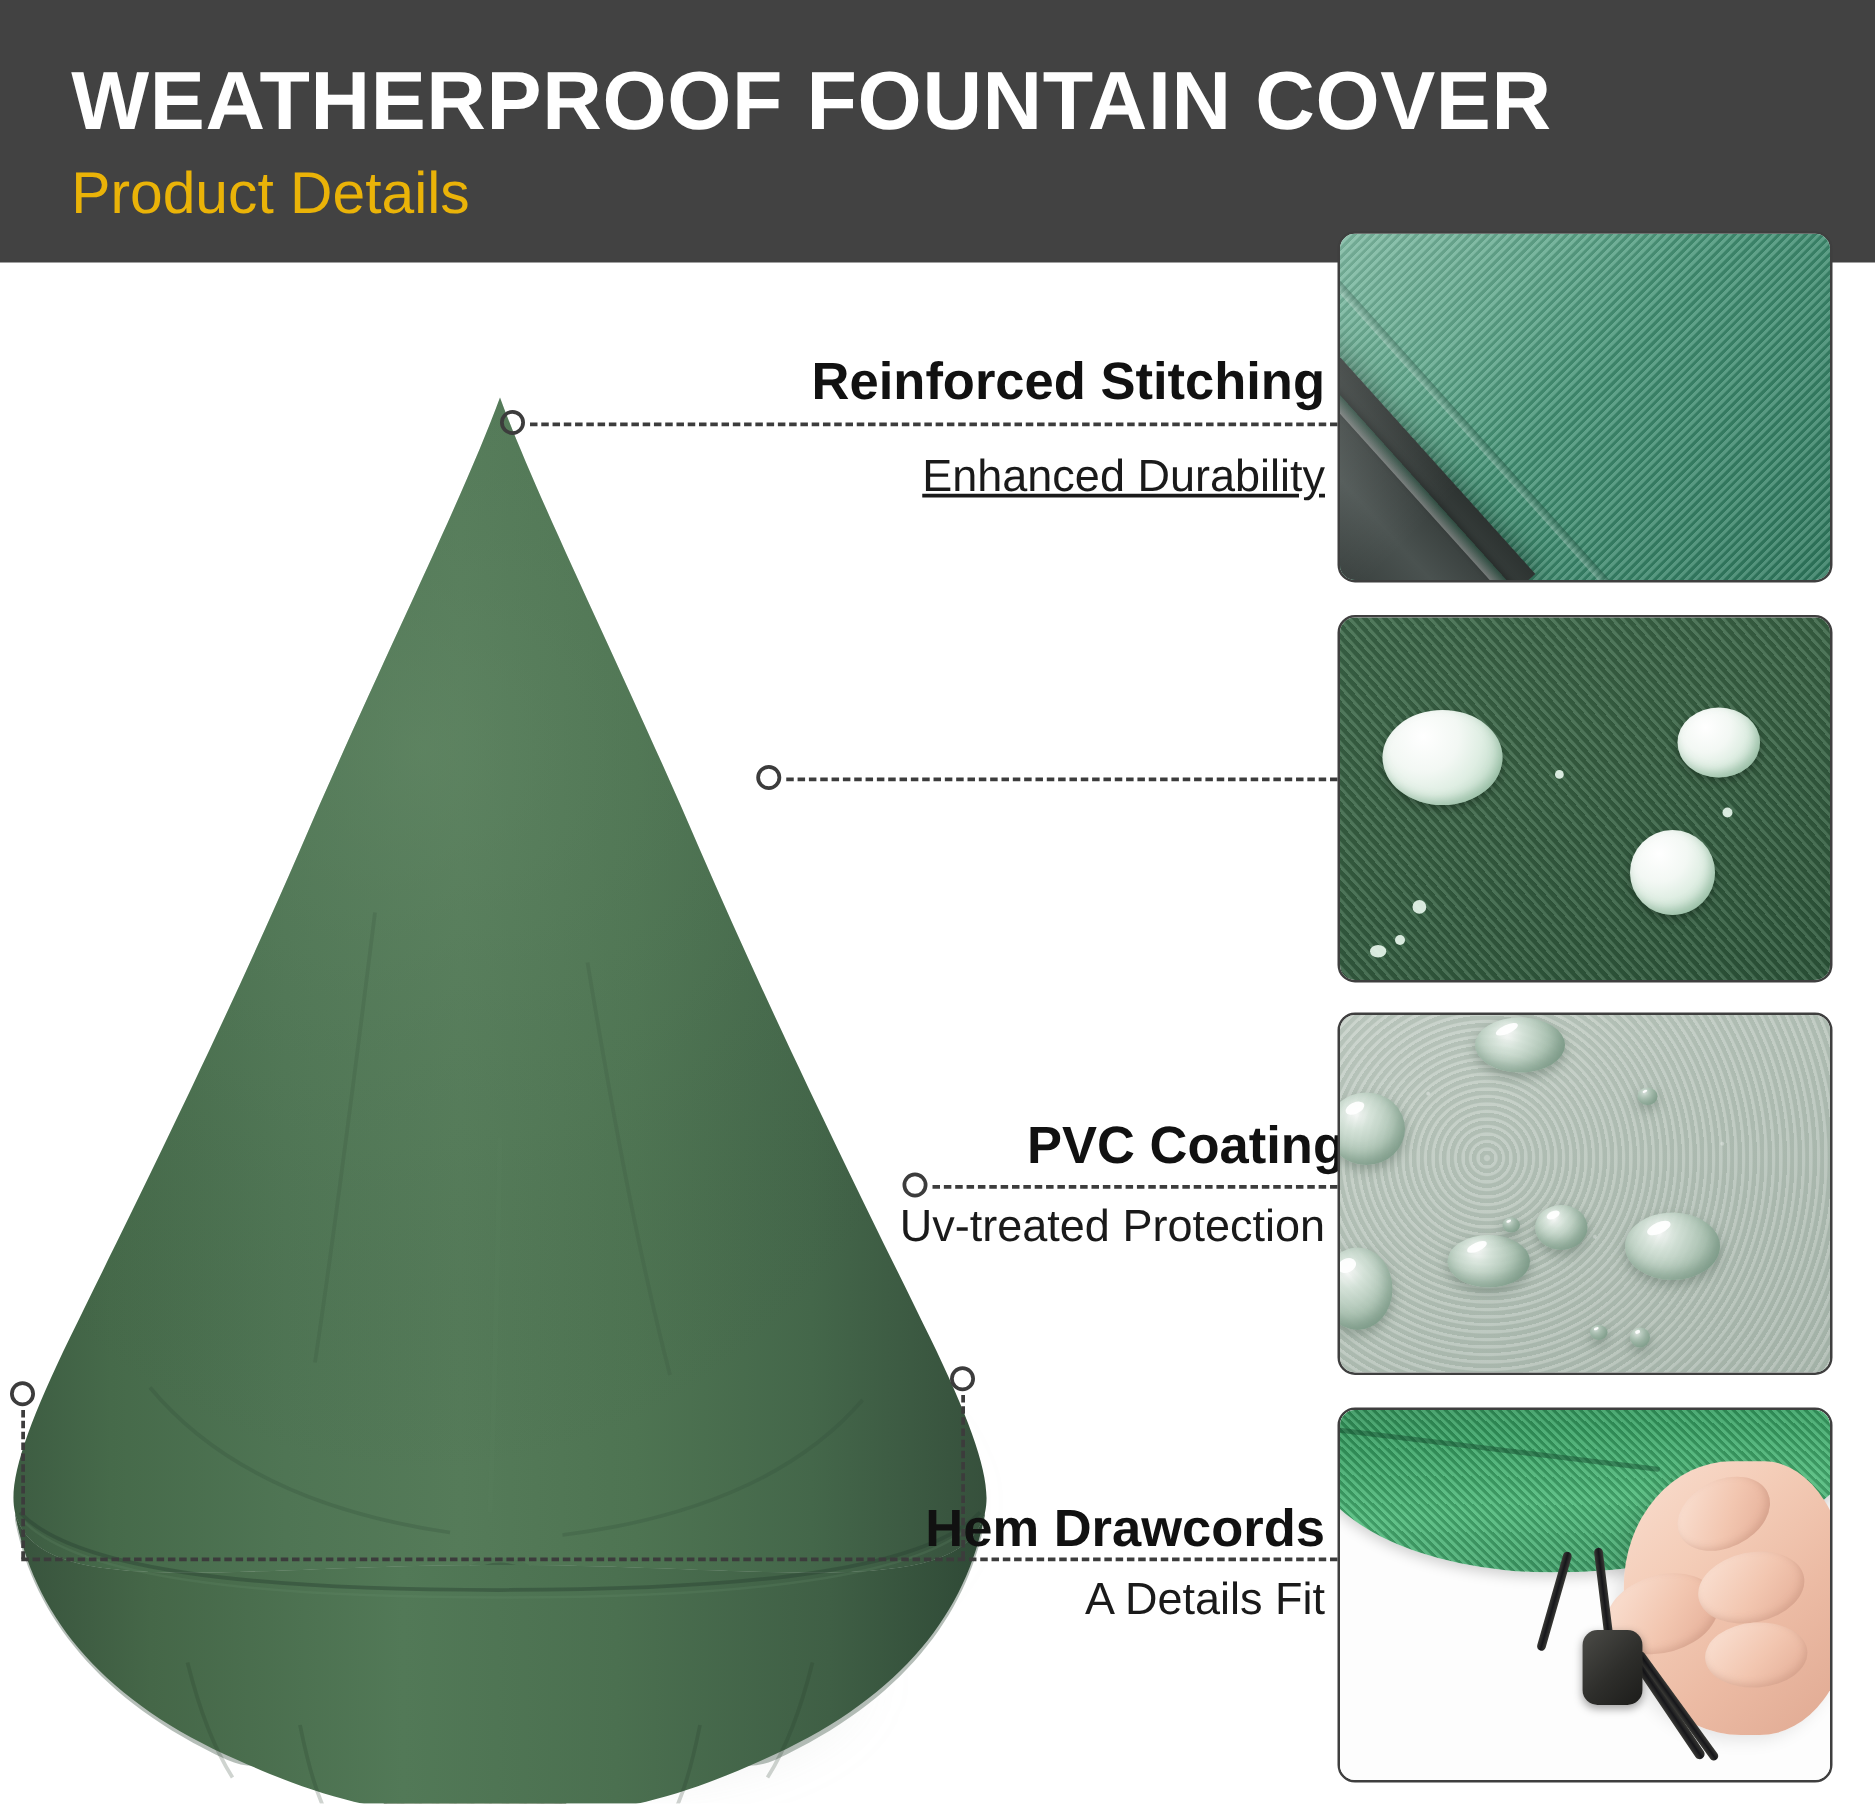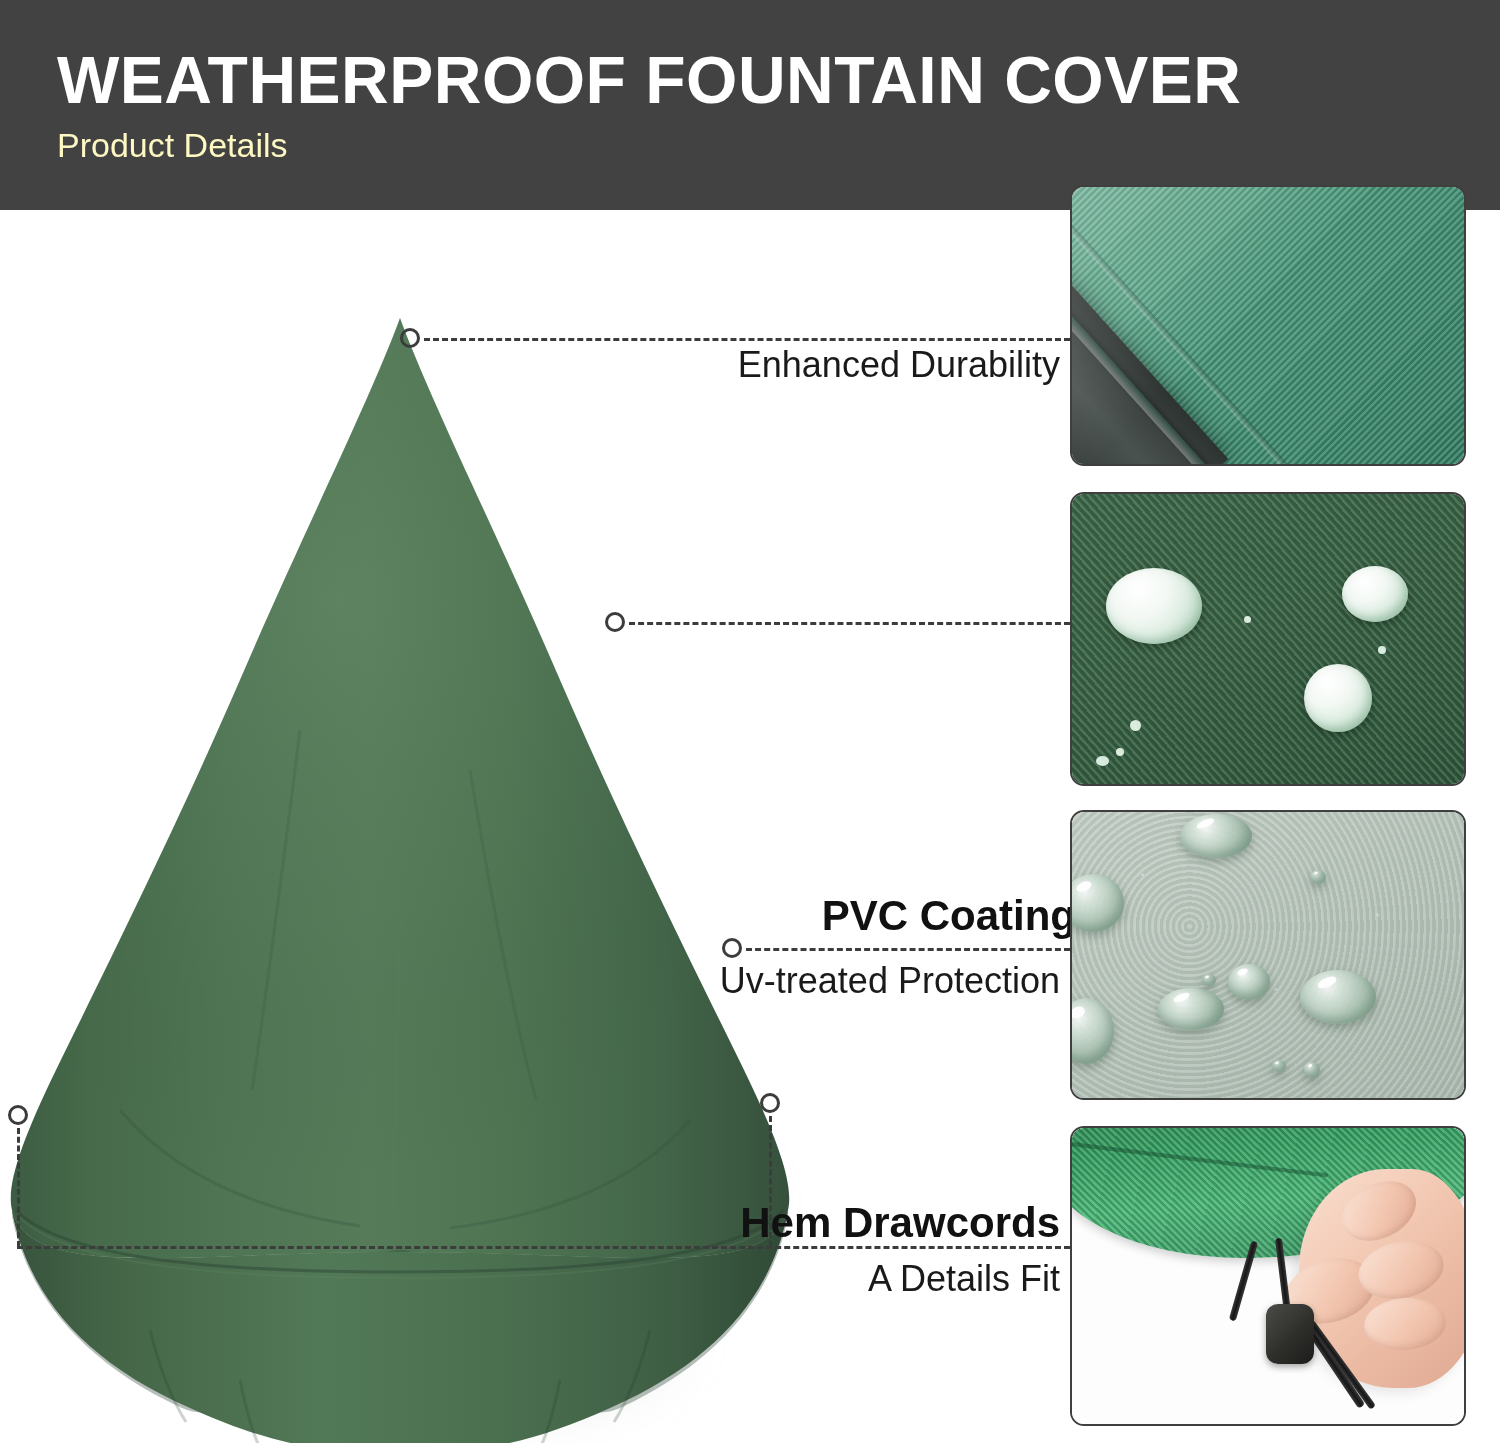--- a/index.html
+++ b/index.html
@@ -28,23 +28,23 @@
     font-size:66px;
     font-weight:bold;
     color:#ffffff;
     letter-spacing:0.5px;
     white-space:nowrap;
     font-family:"Liberation Sans", sans-serif;
   }
   .header-subtitle {
     position:absolute;
     left:57px; top:126px;
-    font-size:34px;
+    font-size:47px;
     font-weight:normal;
-    color:#fef9c3;
+    color:#eab308;
     white-space:nowrap;
     font-family:"Liberation Sans", sans-serif;
   }
 
   
   .product-stage {
     position:absolute;
     left:0; top:210px;
     width:1060px; height:1233px;
     overflow:hidden;
@@ -421,21 +421,22 @@
           <path d="M 240,1170 C 246,1200 252,1220 258,1234" stroke="#25392b" stroke-width="3" fill="none"></path>
           <path d="M 560,1170 C 554,1200 548,1220 542,1234" stroke="#25392b" stroke-width="3" fill="none"></path>
           <path d="M 650,1120 C 640,1160 628,1190 614,1212" stroke="#25392b" stroke-width="3" fill="none"></path>
         </g>
       </svg>
     </div>
   </div>
 
   <div class="marker" style="left:400px; top:328px;"></div>
   <div class="dash-h" style="left:424px; top:338px; width:646px;"></div>
-  <div class="callout-sub" style="right:440px; top:344px;">Enhanced Durability</div>
+  <div class="callout-title" style="right:440px; top:281px;">Reinforced Stitching</div>
+  <div class="callout-sub" style="right:440px; top:360px;text-decoration:underline;">Enhanced Durability</div>
 
   <div class="marker" style="left:605px; top:612px;"></div>
   <div class="dash-h" style="left:629px; top:622px; width:441px;"></div>
 
   <div class="marker" style="left:722px; top:938px;"></div>
   <div class="dash-h" style="left:746px; top:948px; width:324px;"></div>
   <div class="callout-title" style="right:424px; top:892px;">PVC Coating</div>
   <div class="callout-sub" style="right:440px; top:960px;">Uv-treated Protection</div>
 
   <div class="marker" style="left:8px; top:1105px;"></div>

